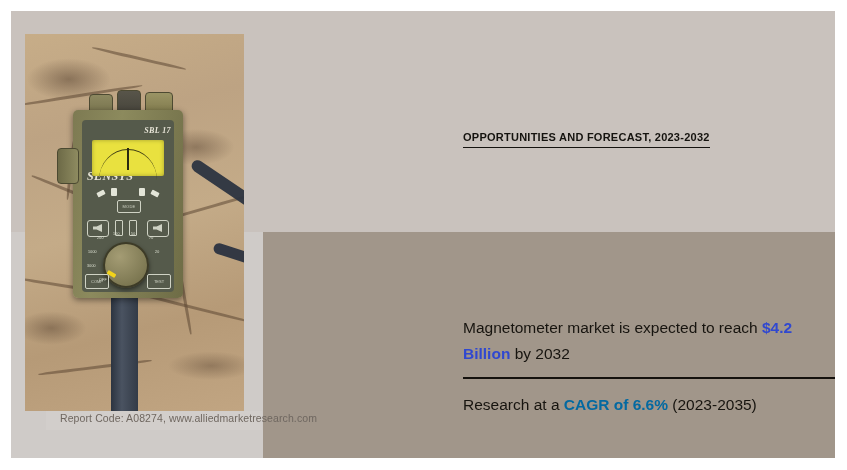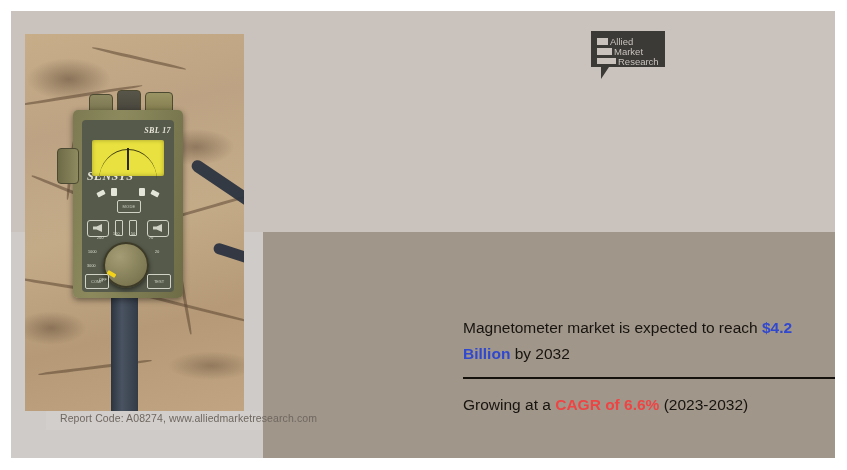--- a/index.html
+++ b/index.html
@@ -97,21 +97,21 @@
   .title{position:absolute;left:463px;top:90px;font-size:25px;font-weight:bold;color:#191919;letter-spacing:.1px;white-space:nowrap;}
   .title .hl{color:#3048d0;}
 
   .subtitle{position:absolute;left:463px;top:131px;font-size:11px;font-weight:bold;color:#15130f;letter-spacing:.25px;
      white-space:nowrap;padding-bottom:4px;border-bottom:1.4px solid #15130f;}
 
   .stat1{position:absolute;left:463px;top:315px;font-size:15.5px;color:#17140f;line-height:26px;width:360px;}
   .stat1 .hl{color:#3048d0;font-weight:bold;}
   .divider{position:absolute;left:463px;top:377px;width:372px;height:1.6px;background:#15120e;}
   .stat2{position:absolute;left:463px;top:396px;font-size:15.5px;color:#17140f;white-space:nowrap;}
-  .stat2 .hl{color:#ef4444;font-weight:bold;}
+  .stat2 .hl{color:#0369a1;font-weight:bold;}
 </style>
 </head>
 <body>
 
 <div class="canvas">
 
   <div class="band-top"></div>
   <div class="band-bottom"></div>
   <div class="band-left-strip"></div>
 
@@ -177,33 +177,23 @@
       <div class="dial-lbl" style="left:26px;top:188px;">OFF</div>
 
       <div class="btn-l">COMP</div>
       <div class="btn-r">TEST</div>
     </div>
   </div>
 
   <div class="caption-bg"></div>
   <div class="caption">Report Code: A08274, www.alliedmarketresearch.com</div>
 
-  <div class="logo">
-    <svg width="78" height="52" viewBox="0 0 78 52" xmlns="http://www.w3.org/2000/svg" aria-hidden="true">
-      <path d="M2 2 H76 V38 H20 L12 50 L12 38 H2 Z" fill="#3b3a36"></path>
-      <rect x="8" y="9" width="11" height="7" fill="#c9c2bd"></rect>
-      <rect x="8" y="19" width="15" height="7" fill="#c9c2bd"></rect>
-      <rect x="8" y="29" width="19" height="6" fill="#c9c2bd"></rect>
-      <text x="21" y="16" font-family="Liberation Sans, sans-serif" font-size="9.5" fill="#c9c2bd">Allied</text>
-      <text x="25" y="26" font-family="Liberation Sans, sans-serif" font-size="9.5" fill="#c9c2bd">Market</text>
-      <text x="29" y="35.5" font-family="Liberation Sans, sans-serif" font-size="9.5" fill="#c9c2bd">Research</text>
-    </svg>
-  </div>
 
 
+  <div class="subtitle">OPPORTUNITIES AND FORECAST, 2023-2032</div>
 
   <div class="stat1"><span>Magnetometer market is expected to reach </span><span class="hl">$4.2 Billion</span><span> by 2032</span></div>
 
   <div class="divider"></div>
 
-  <div class="stat2"><span>Growing at a </span><span class="hl">CAGR of 6.6%</span><span> (2023-2032)</span></div>
+  <div class="stat2"><span>Research at a </span><span class="hl">CAGR of 6.6%</span><span> (2023-2035)</span></div>
 
 </div>
 
 </body></html>

